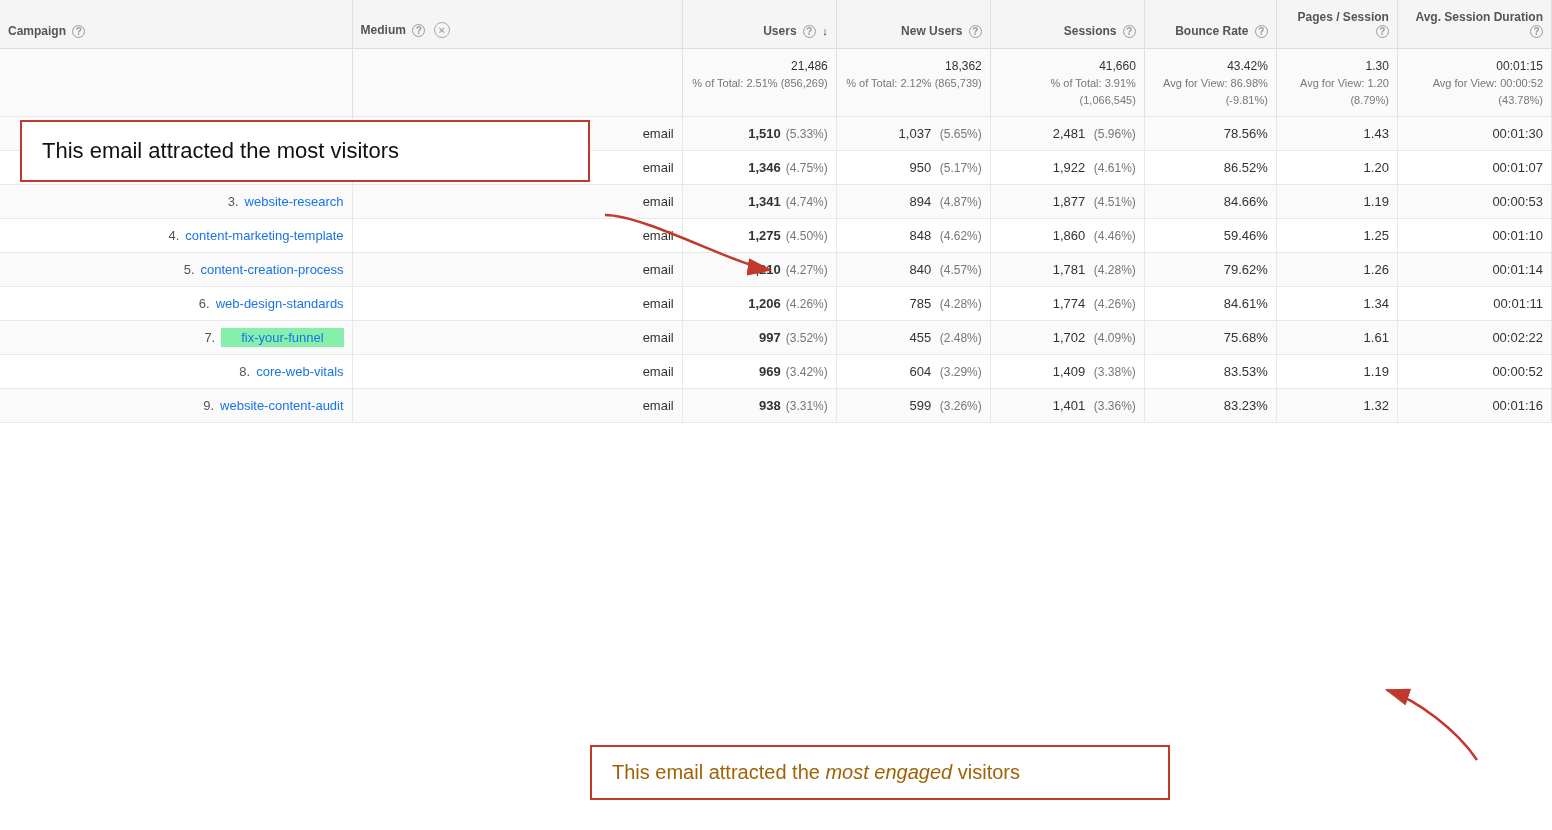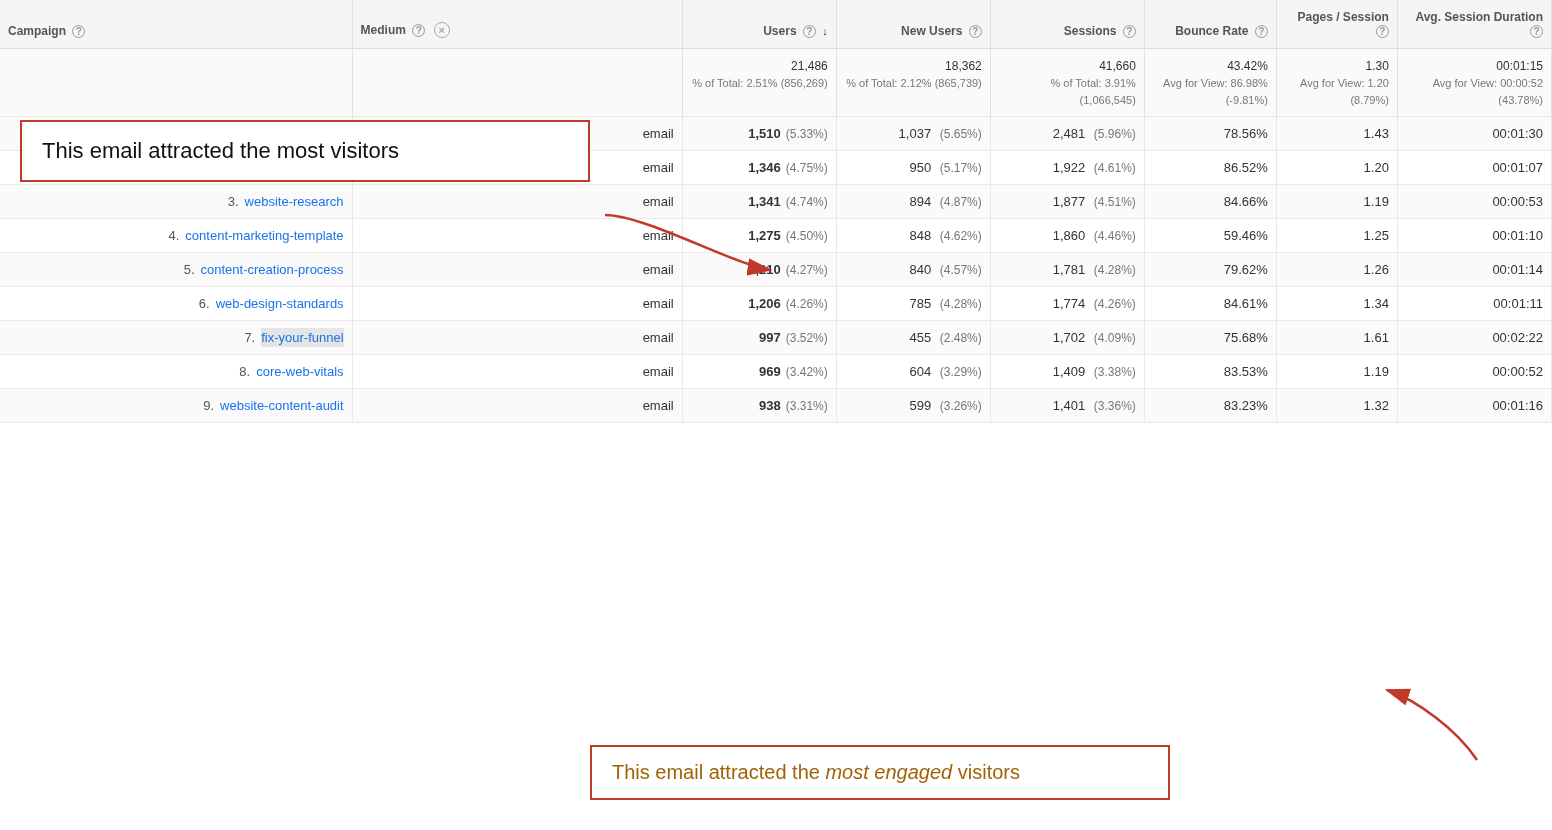--- a/index.html
+++ b/index.html
@@ -99,22 +99,22 @@
     tbody td .row-num {
       color: #555;
       margin-right: 6px;
       font-size: 13px;
     }
     tbody td a {
       color: #1a73e8;
       text-decoration: none;
     }
     tbody td .highlight {
-      background: #e5e5e5;
-      padding: 2px 0;
+      background: #86efac;
+      padding: 2px 20px;
       margin-top: 28px;
     }
     tbody td .pct {
       color: #777;
       font-size: 12px;
       margin-left: 5px;
     }
     tbody td .users-main {
       font-weight: bold;
     }

